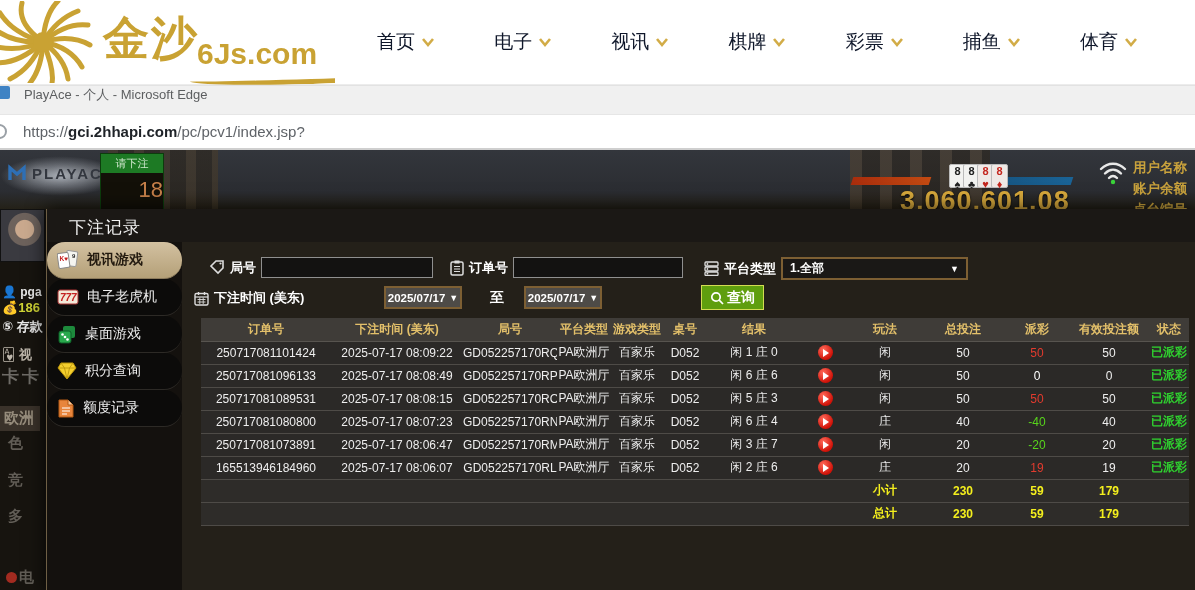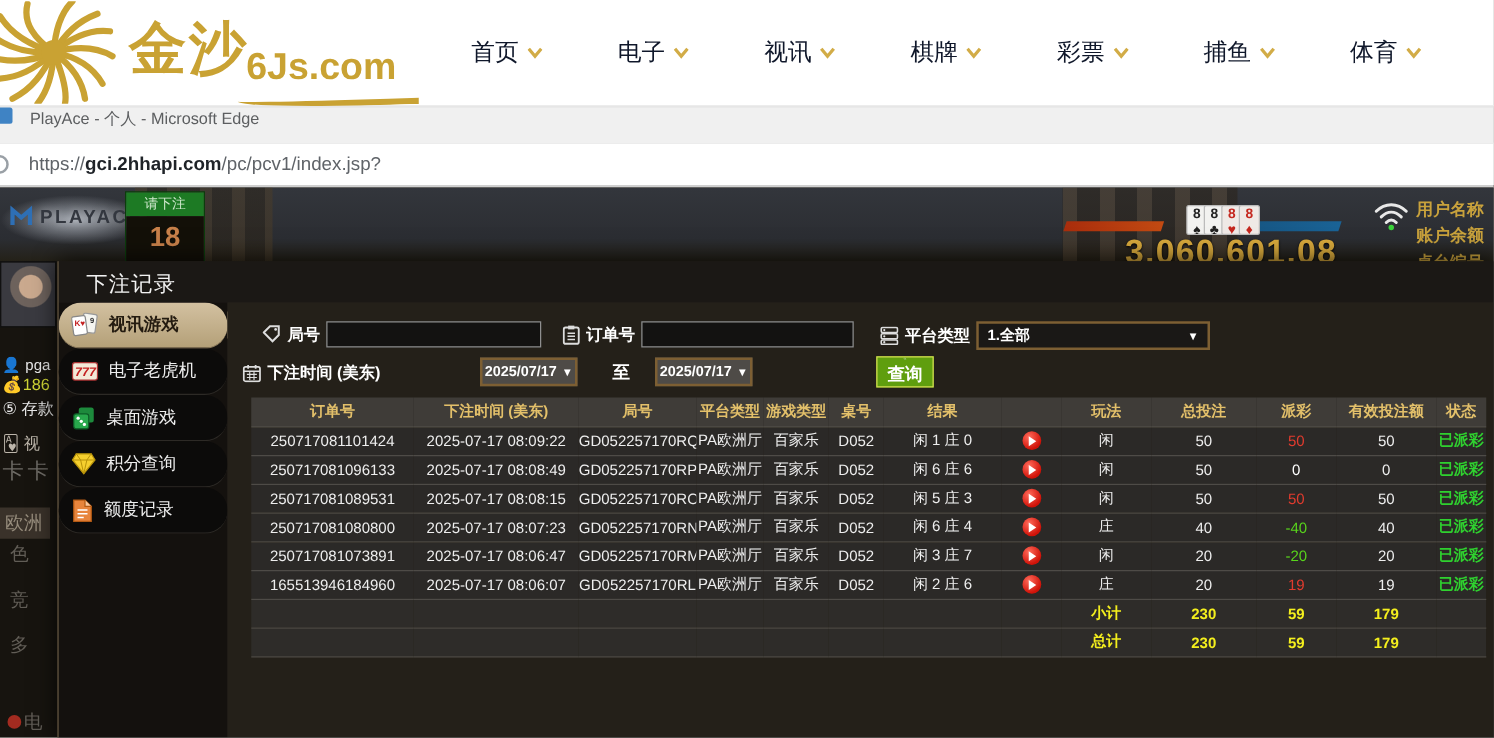--- a/index.html
+++ b/index.html
@@ -36,37 +36,37 @@
   .bg-top::before { content:""; position:absolute; left:108px; top:0; width:110px; height:59px;
      background:repeating-linear-gradient(90deg,#4a3c28 0 10px,#2c2418 10px 26px); opacity:.55; }
   .bg-top::after { content:""; position:absolute; left:850px; top:0; width:140px; height:59px;
      background:repeating-linear-gradient(90deg,#574631 0 12px,#2a2115 12px 30px); opacity:.5; }
   .playace-brand { position:absolute; left:8px; top:14px; display:flex; align-items:center; gap:6px; z-index:2; }
   .playace-text { font-size:15px; font-weight:700; color:#33373f; letter-spacing:2px;
      text-shadow:0 0 8px rgba(255,255,255,.35); }
   .brand-glow { position:absolute; left:0; top:6px; width:120px; height:40px; background:radial-gradient(ellipse at 50% 50%, rgba(190,196,205,.8), rgba(190,196,205,0) 70%); z-index:1; }
   .bet-box { position:absolute; left:100px; top:3px; width:64px; height:56px; z-index:2; border:1px solid #0c3d0c; }
   .bet-box-head { height:19px; background:#1d7a24; color:#cfe8cd; font-size:11px; text-align:center; line-height:19px; }
-  .bet-box-body { height:36px; background:#131008; color:#c8814a; font-size:22px; font-weight:700; text-align:center; line-height:34px; }
+  .bet-box-body { height:36px; background:#131008; color:#c8814a; font-size:22px; font-weight:400; text-align:right; line-height:34px; }
   .cards8 { position:absolute; left:952px; top:14px; display:flex; z-index:3; }
   .mini-card { width:17px; height:24px; background:#f2f2f0; border:1px solid #bbb; border-radius:2px; margin-left:-3px; font-size:11px; font-weight:700; text-align:center; line-height:13px; }
   .mini-card.blk { color:#222; } .mini-card.red { color:#c4271f; background:#efe9e6; }
   .rb-bar { position:absolute; left:852px; top:27px; width:220px; height:8px; z-index:2; display:flex; }
   .rb-bar .r { width:78px; background:linear-gradient(90deg,#a92d0c,#c24a12); transform:skewX(-18deg); }
   .rb-bar .gap { width:46px; }
   .rb-bar .b { flex:1; background:linear-gradient(90deg,#15517c,#1a6396); transform:skewX(-18deg); }
   .balance-big { position:absolute; left:900px; top:36px; font-size:27px; font-weight:700; color:#d8a93c; letter-spacing:1px; z-index:2; text-shadow:0 1px 2px #000; }
   .wifi-wrap { position:absolute; left:1098px; top:10px; z-index:3; }
   .info-col { position:absolute; left:1133px; top:7px; z-index:3; font-size:13.5px; font-weight:700; color:#c9a23c; line-height:21px; white-space:nowrap; }
 
   
   .left-rail { position:absolute; left:0; top:0; width:46px; height:442px; z-index:1; }
   .rail-avatar { position:absolute; left:0; top:59px; width:45px; height:53px;
      background:radial-gradient(circle at 55% 38%, #caa98e 0 9px, #6d625c 10px 16px, #3a3a40 17px),linear-gradient(#2c2c31,#232327); border:1px solid #111; }
-  .rail-item { position:absolute; left:2px; white-space:nowrap; font-weight:400; }
+  .rail-item { position:absolute; left:2px; white-space:nowrap; font-weight:700; }
   .rail-user { top:135px; color:#e8e8e8; font-size:12px; }
   .rail-amt { top:150px; color:#cfd435; font-size:13px; }
   .rail-dep { top:168px; color:#e8e8e8; font-size:13px; }
   .rail-vid { top:196px; color:#bdb6ab; font-size:13px; }
   .rail-card { top:215px; color:#6e6b66; font-size:17px; letter-spacing:3px; }
   .rail-menu { font-size:15px; color:#615d56; }
   .rail-menu.hl { background:#3a322a; color:#968c7c; padding:3px 6px 3px 4px; left:0; }
   .rail-ic { display:inline-block; width:11px; height:11px; border-radius:50%; margin-right:2px; vertical-align:-1px; }
 
   
@@ -337,21 +337,21 @@
             </div>
             <span class="f-date f-abs" style="left:202px; top:44px; width:78px;">
                 <span>2025/07/17</span>
                 <span class="caret">▼</span>
               </span>
             <span class="f-abs" style="left:308px; top:47px; font-size:14px;">至</span>
             <span class="f-date f-abs" style="left:342px; top:44px; width:78px;">
                 <span>2025/07/17</span>
                 <span class="caret">▼</span>
               </span>
-            <button class="btn-query f-abs" style="left:519px; top:43px;flex-direction:column;">
+            <button class="btn-query f-abs" style="left:519px; top:43px;">
               <svg width="14" height="14" viewBox="0 0 14 14">
                   <circle cx="6" cy="6" r="4.2" fill="none" stroke="#fff" stroke-width="1.7"></circle>
                   <path d="M9.2 9.2 L13 13" stroke="#fff" stroke-width="1.7"></path>
                 </svg>
               <span>查询</span>
             </button>
           </div>
 
           <table class="bet-table">
             <colgroup>

